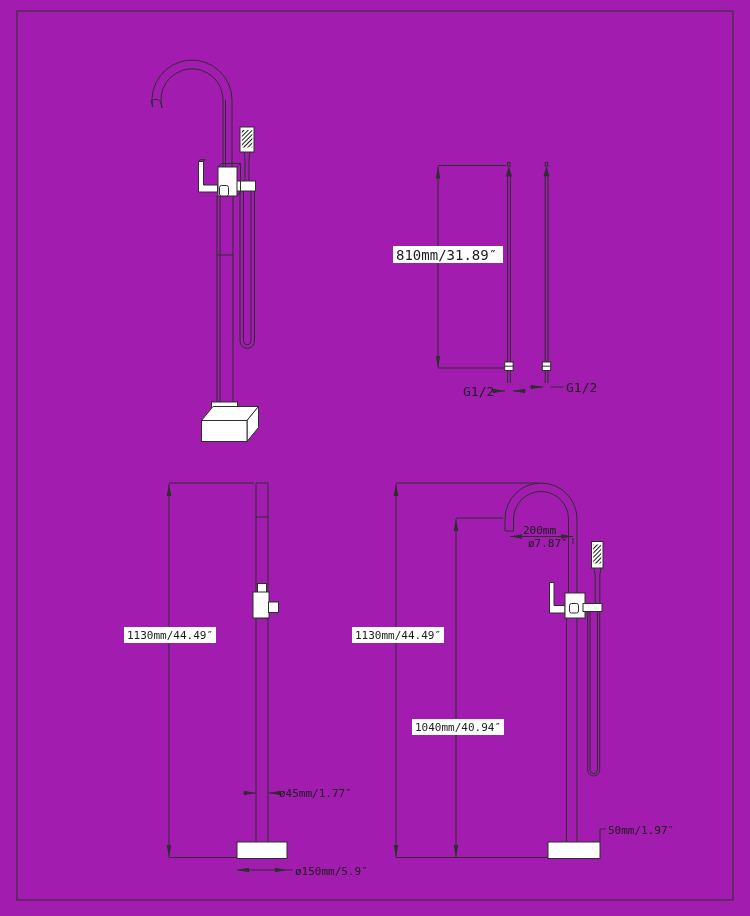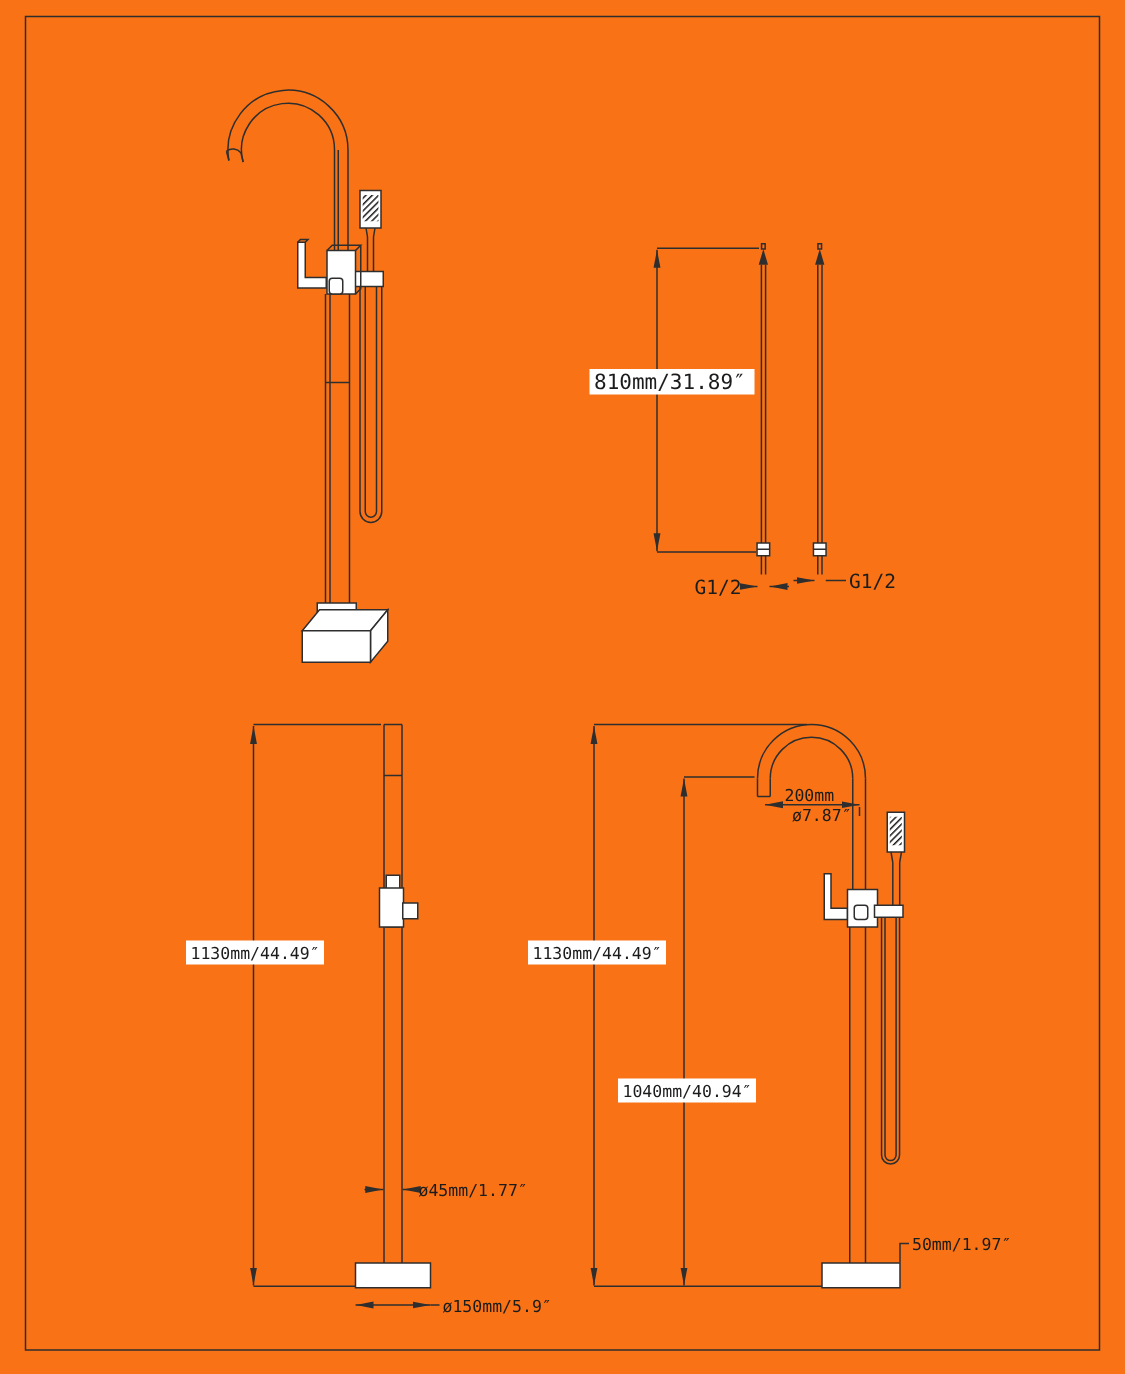--- a/index.html
+++ b/index.html
@@ -1,20 +1,20 @@
 <!DOCTYPE html>
 <html><head>
 <meta charset="utf-8">
 <style>
   html, body { margin: 0; padding: 0; background: #ffffff; }
   .canvas {
     position: relative;
     width: 750px;
     height: 916px;
-    background: #f97316;
+    background: #a21caf;
     font-family: "DejaVu Sans Mono", monospace;
   }
   svg { position: absolute; inset: 0; }
   .ln   { fill: none; stroke: #2e2e2e; stroke-width: 1; }
   .wh   { fill: #ffffff; stroke: #2e2e2e; stroke-width: 1; }
   .fill { fill: #2e2e2e; stroke: none; }
   .dim    { font-family: "DejaVu Sans Mono", monospace; font-size: 11px; fill: #1c1c1c; }
   .dim-md { font-family: "DejaVu Sans Mono", monospace; font-size: 13px; fill: #1c1c1c; }
   .dim-lg { font-family: "DejaVu Sans Mono", monospace; font-size: 14px; fill: #1c1c1c; }
   .bg { fill: #ffffff; stroke: none; }

